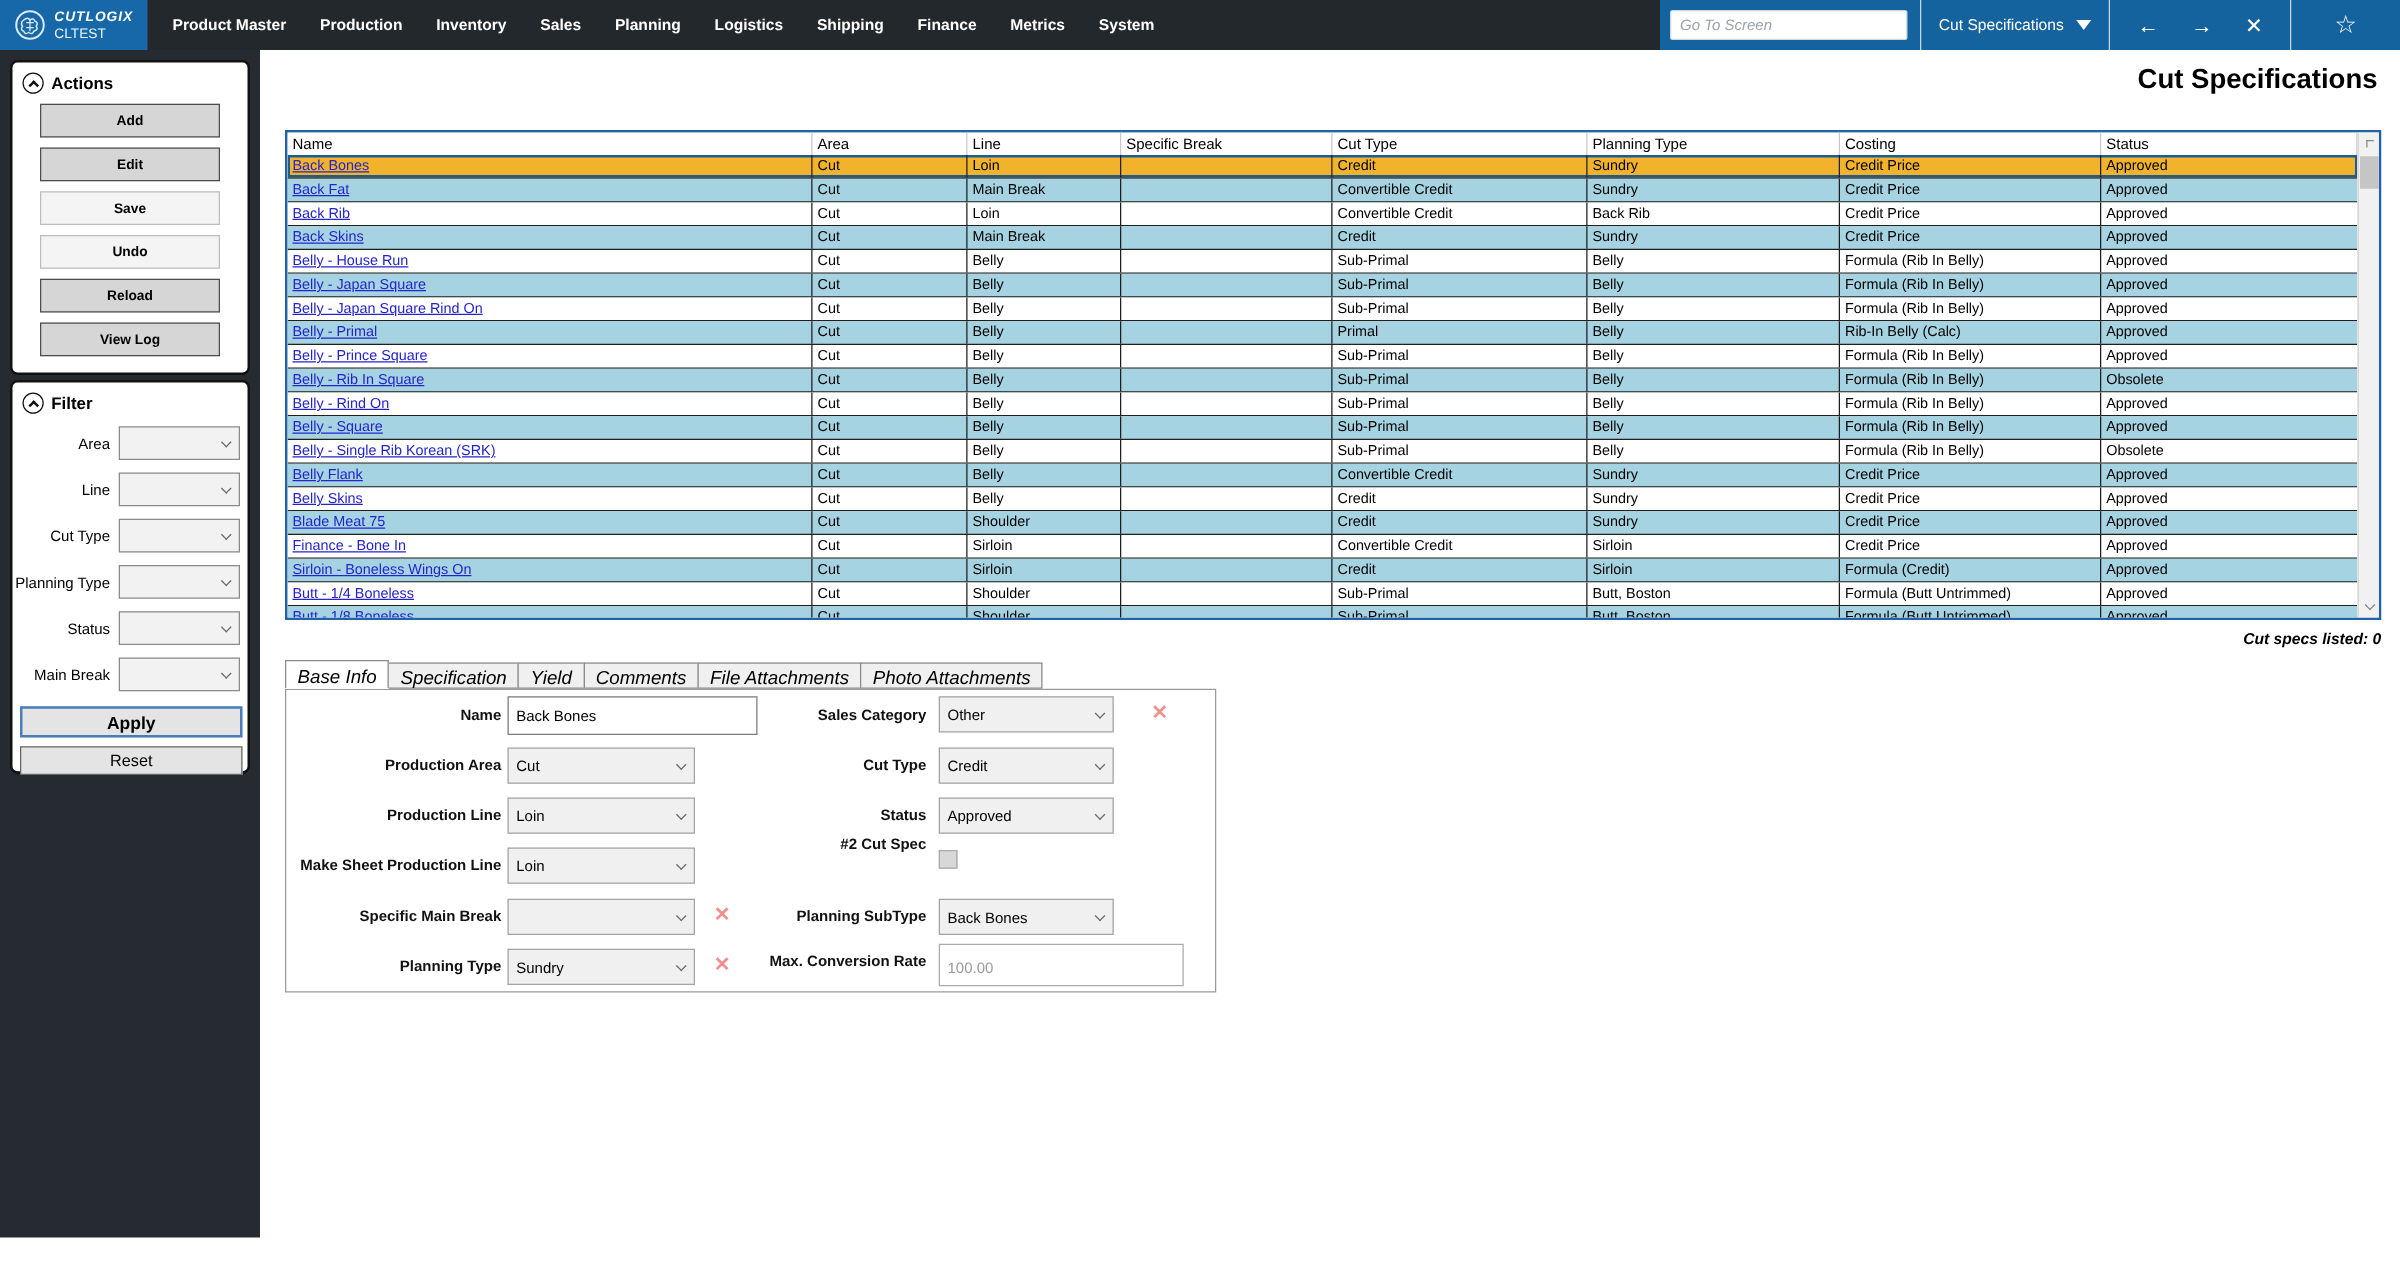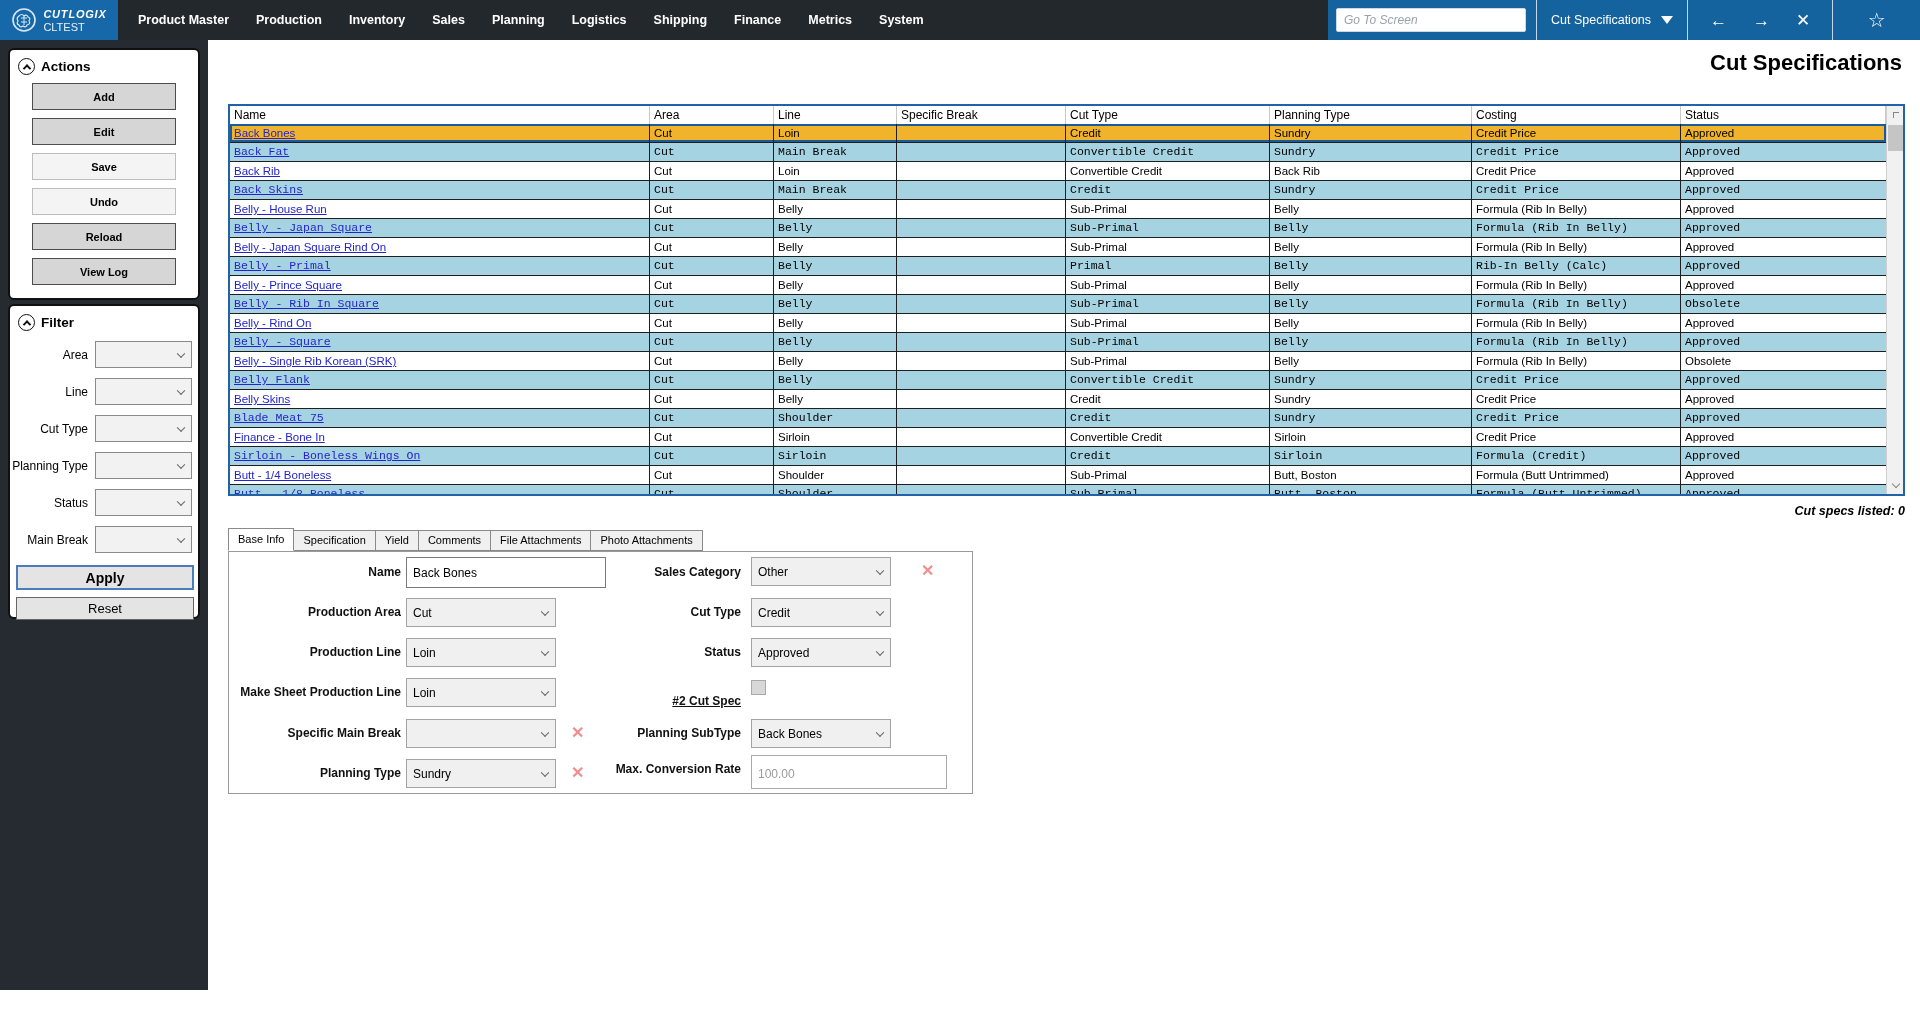--- a/index.html
+++ b/index.html
@@ -65,21 +65,21 @@
   
   .main { position:absolute; left:208px; top:40px; width:1712px; height:950px; background:#fff; }
   .page-title { position:absolute; top:10px; right:18px; font-size:22px; font-weight:bold; color:#000; }
 
   .grid { position:absolute; left:20px; top:64px; width:1677px; height:392px;
     border:2px solid #2262a8; background:#fff; display:flex; }
   .grid-cols { flex:1; overflow:hidden; }
   .grid-headrow { display:flex; height:18px; background:#fff; }
   .grid-headrow .gcell { border-right:1px solid #c9c9c9; font-size:12px; padding:1px 4px 0; color:#000; }
   .grid-row { display:flex; height:19px; background:#fff; border-bottom:1px solid #1f1f1f; }
-  .grid-row.alt { background:#a6d3e2;font-family:Liberation Mono, monospace; }
+  .grid-row.alt { background:#a6d3e2; }
   .grid-row.selected { background:#f1b32b; box-shadow:inset 0 0 0 2px #1a5c9a; }
   .grid-body { height:372px; overflow:hidden; }
   .gcell { box-sizing:border-box; padding:1px 4px 0; border-right:1px solid #1f1f1f;
     font-size:11.5px; line-height:16px; white-space:nowrap; overflow:hidden; color:#000; }
   .c0{width:420px;} .c1{width:124px;} .c2{width:123px;} .c3{width:169px;}
   .c4{width:204px;} .c5{width:202px;} .c6{width:209px;} .c7{flex:1; border-right:none;}
   .rowlink { color:#2424cc; text-decoration:underline; cursor:pointer; }
   .grid-sb { width:17px; background:#f1f1f1; border-left:1px solid #d0d0d0; position:relative; flex:0 0 auto; }
   .sb-arrow { position:absolute; left:0; width:17px; height:17px; display:flex; align-items:center;
     justify-content:center; }
@@ -87,21 +87,21 @@
   .chev-up-sm { border-top:1.5px solid #868686; border-left:1.5px solid #868686; transform:rotate(45deg); }
   .sb-arrow .chev-down { border-color:#868686; transform:rotate(45deg); margin-top:-3px; }
   .sb-up { top:0; } .sb-down { bottom:0; }
   .sb-thumb { position:absolute; left:1px; top:19px; width:15px; height:26px; background:#c5c5c5; }
   .grid-footer { position:absolute; top:464px; right:15px; font-size:12.5px; font-weight:bold;
     font-style:italic; color:#000; }
 
   
   .tabs { position:absolute; left:20px; top:488px; display:flex; align-items:flex-end; height:23px; z-index:3; }
   .tab { height:21px; border:1px solid #8a8a8a; background:#f0f0f0; padding:3px 9px 0;
-    font-size:11px; color:#000; margin-right:-1px; white-space:nowrap; }
+    font-size:15px; color:#000; margin-right:-1px; white-space:nowrap;font-style:italic; }
   .tab.active { height:23px; background:#fff; border-bottom:1px solid #fff; position:relative;
     z-index:4; padding-top:4px; }
   .form-panel { position:absolute; left:20px; top:511px; width:745px; height:243px;
     border:1px solid #9a9a9a; background:#fff; }
   .fld-label { position:absolute; font-size:12px; font-weight:bold; color:#111; text-align:right;
     white-space:nowrap; }
   .lab-l { width:172px; left:0; } .lab-r { width:512px; left:0; }
   .ctrl { position:absolute; }
   .form-panel .dd { background:#f0f0f0; border:1px solid #a3a3a3; height:29px; font-size:12px; }
   .txt-input { width:100%; height:100%; border:1px solid #7a7a7a; font-family:inherit; font-size:12px;
@@ -531,21 +531,21 @@
           <span>Credit</span>
           <span class="chev-down"></span>
         </span>
 
       <span class="fld-label lab-r" style="top:93px;">Status</span>
       <span class="dd ctrl" style="left:522px; top:86px; width:140px;">
           <span>Approved</span>
           <span class="chev-down"></span>
         </span>
 
-      <span class="fld-label lab-r" style="top:142px;text-decoration:underline;">#2 Cut Spec</span>
+      <span class="fld-label lab-r" style="top:116px;">#2 Cut Spec</span>
       <span class="checkbox" style="left:522px; top:128px;"></span>
 
       <span class="fld-label lab-r" style="top:174px;">Planning SubType</span>
       <span class="dd ctrl" style="left:522px; top:167px; width:140px;">
           <span>Back Bones</span>
           <span class="chev-down"></span>
         </span>
 
       <span class="fld-label lab-r" style="top:210px;">Max. Conversion Rate</span>
       <span class="ctrl" style="left:522px; top:203px; width:196px; height:34px;">

